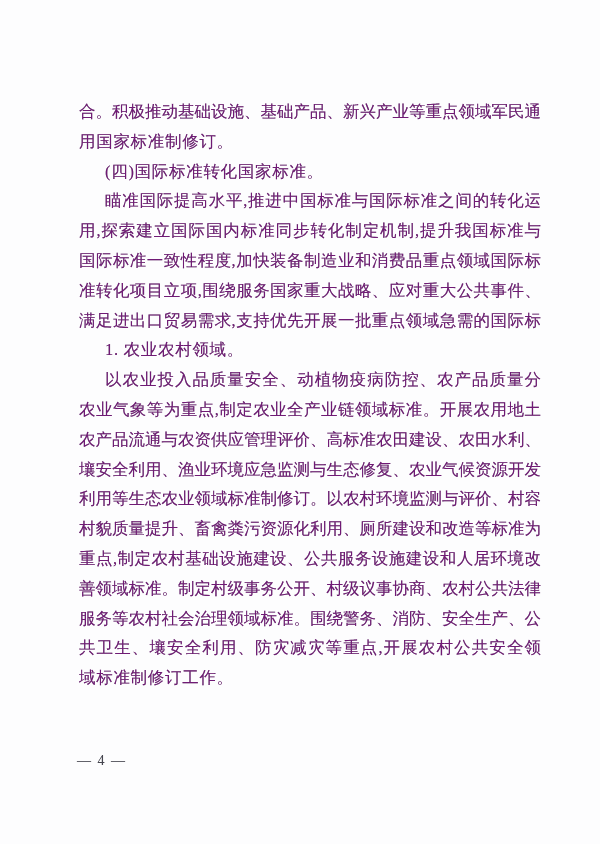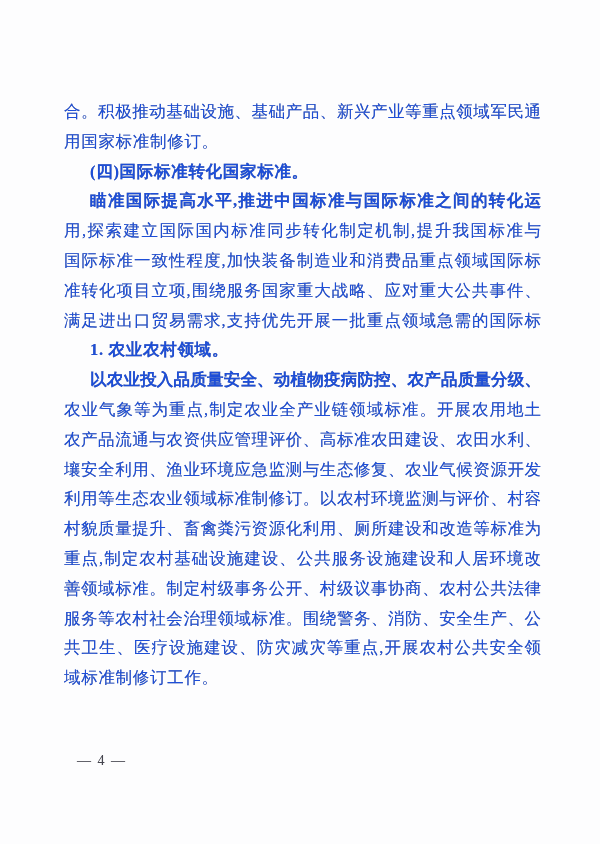--- a/index.html
+++ b/index.html
@@ -18,37 +18,37 @@
   .content {
     position: absolute;
     left: 64px;
     top: 97px;
     width: 477px;
   }
   .line {
     font-size: 16.5px;
     line-height: 29.8px;
     height: 29.8px;
-    color: #1d4ed8;
+    color: #701a75;
     text-shadow: 0 0 0.6px rgba(58,58,68,0.55);
     text-align: justify;
     overflow: hidden;
     white-space: normal;
+    margin-left: 15px;
   }
   .line.fill {
     text-align-last: justify;
   }
   .line:not(.fill) {
     letter-spacing: 0.7px;
     text-align: center;
     text-align-last: left;
   }
   .line.indent {
     text-indent: 26px;
-    font-weight: bold;
   }
   .footer {
     position: absolute;
     left: 77px;
     top: 750px;
     font-size: 14px;
     line-height: 22px;
     letter-spacing: 1.5px;
     color: #45454f;
     text-shadow: 0 0 0.6px rgba(58,58,68,0.5);
@@ -70,17 +70,17 @@
       <div class="line indent">1. 农业农村领域。</div>
       <div class="line fill indent">以农业投入品质量安全、动植物疫病防控、农产品质量分级、</div>
       <div class="line fill">农业气象等为重点,制定农业全产业链领域标准。开展农用地土</div>
       <div class="line fill">农产品流通与农资供应管理评价、高标准农田建设、农田水利、</div>
       <div class="line fill">壤安全利用、渔业环境应急监测与生态修复、农业气候资源开发</div>
       <div class="line fill">利用等生态农业领域标准制修订。以农村环境监测与评价、村容</div>
       <div class="line fill">村貌质量提升、畜禽粪污资源化利用、厕所建设和改造等标准为</div>
       <div class="line fill">重点,制定农村基础设施建设、公共服务设施建设和人居环境改</div>
       <div class="line fill">善领域标准。制定村级事务公开、村级议事协商、农村公共法律</div>
       <div class="line fill">服务等农村社会治理领域标准。围绕警务、消防、安全生产、公</div>
-      <div class="line fill">共卫生、医疗设施建设、防灾减灾等重点,开展农村公共安全领</div>
+      <div class="line fill">共卫生、壤安全利用、防灾减灾等重点,开展农村公共安全领</div>
       <div class="line">域标准制修订工作。</div>
     </div>
   <div class="footer">— 4 —</div>
 </div>
 
 </body></html>

